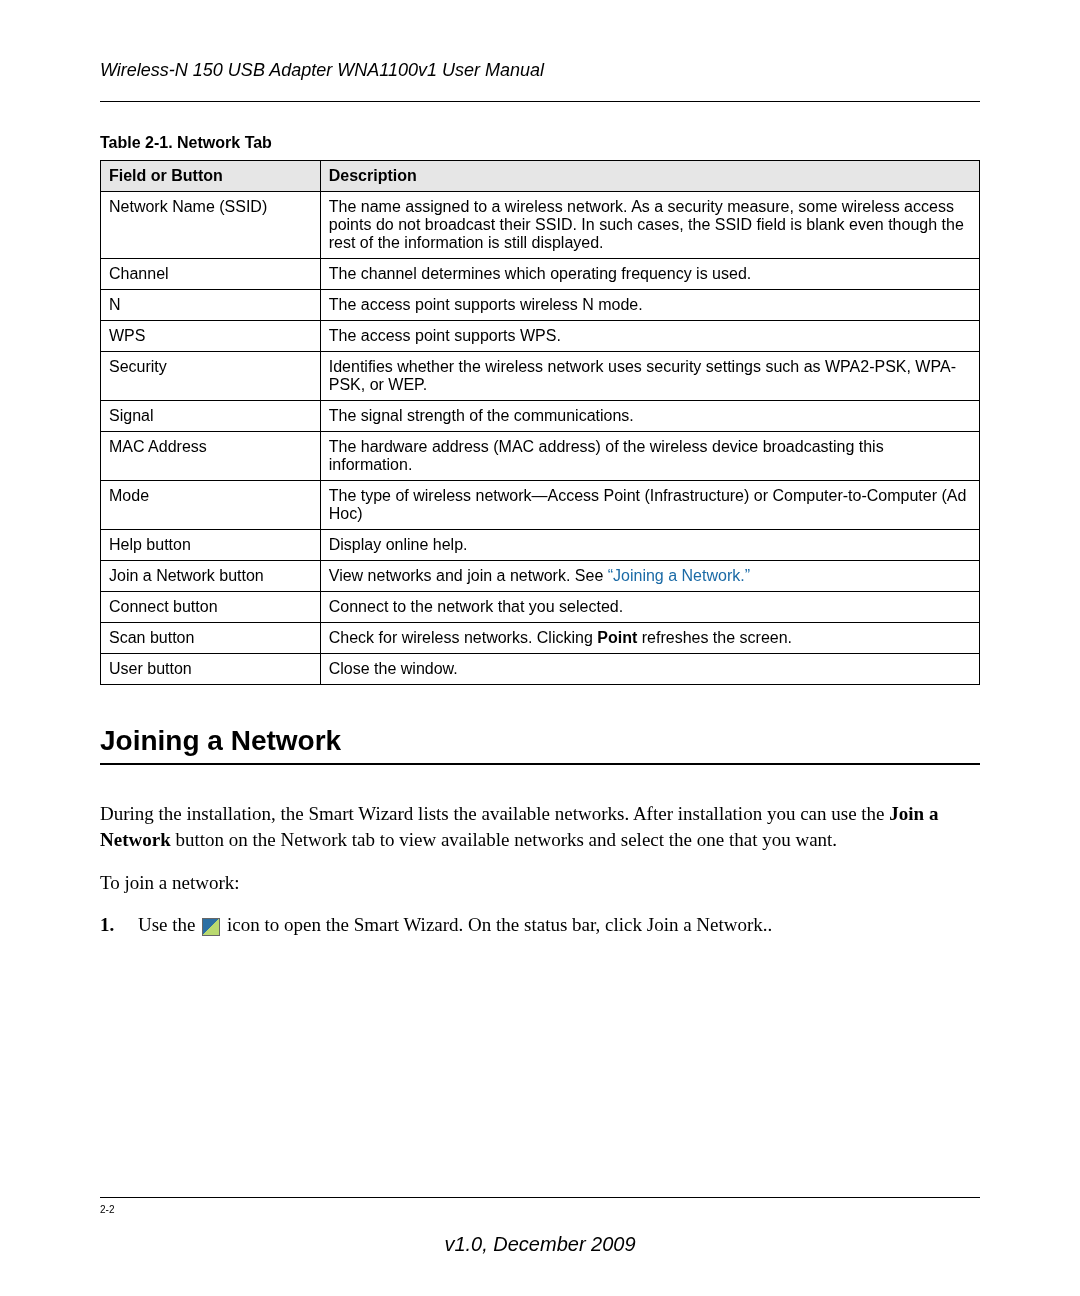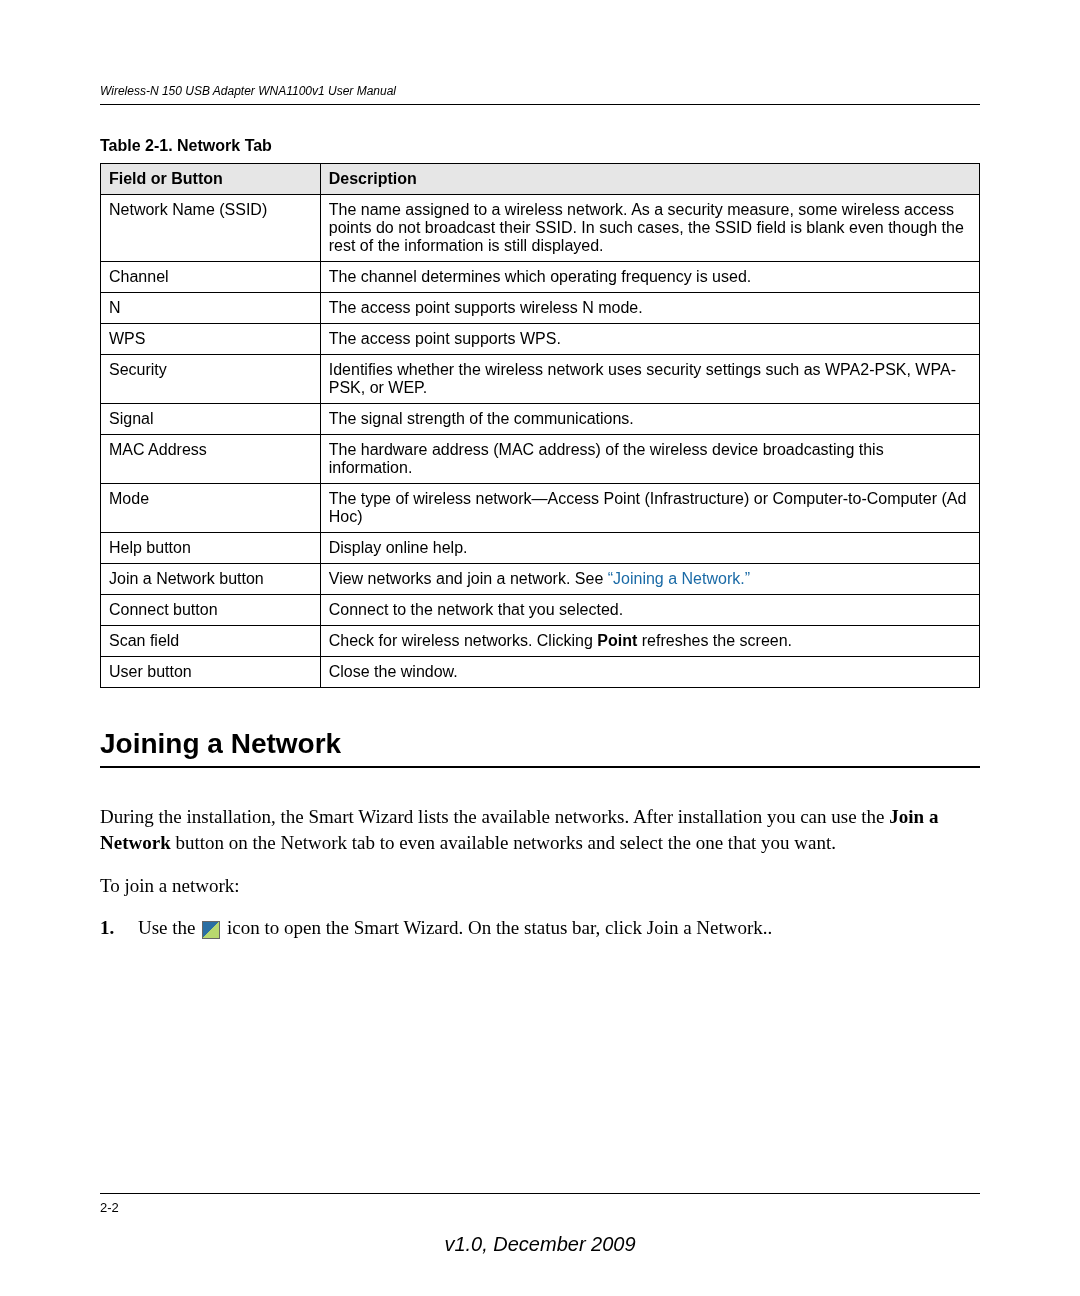--- a/index.html
+++ b/index.html
@@ -12,25 +12,24 @@
     color: #000;
   }
   .page {
     padding: 60px 100px 30px 100px;
     height: 100%;
     position: relative;
   }
   .header-title {
     font-family: Arial, Helvetica, sans-serif;
     font-style: italic;
-    font-size: 12px;
-    padding-bottom: 6px;
+    font-size: 18px;
+    padding-bottom: 20px;
     border-bottom: 1.5px solid #000;
     margin-bottom: 32px;
-    margin-top: 24px;
   }
   .table-caption {
     font-family: Arial, Helvetica, sans-serif;
     font-weight: bold;
     font-size: 16px;
     margin-bottom: 8px;
     margin-top: 16px;
   }
   table.network-tab {
     border-collapse: collapse;
@@ -97,21 +96,21 @@
     bottom: 40px;
   }
   .footer-rule {
     border-top: 1.5px solid #000;
     margin-bottom: 6px;
   }
   .footer-row {
     display: flex;
     justify-content: space-between;
     font-family: Arial, Helvetica, sans-serif;
-    font-size: 13px;
+    font-size: 10px;
   }
   .footer-version {
     text-align: center;
     font-family: Arial, Helvetica, sans-serif;
     font-style: italic;
     font-size: 20px;
     margin-top: 18px;
   }
 </style>
 </head>
@@ -171,36 +170,36 @@
         <td>Join a Network button</td>
         <td>
           <span>View networks and join a network. See </span><span class="link">“</span><span class="link">Joining a Network</span><span class="link">.”</span>
         </td>
       </tr>
       <tr>
         <td>Connect button</td>
         <td>Connect to the network that you selected.</td>
       </tr>
       <tr>
-        <td>Scan field</td>
+        <td>Scan button</td>
         <td>
           <span>Check for wireless networks. Clicking </span><b>Point</b><span> refreshes the screen.</span>
         </td>
       </tr>
       <tr>
         <td>User button</td>
         <td>Close the window.</td>
       </tr>
     </tbody>
   </table>
 
   <div class="section-heading">Joining a Network</div>
 
   <p class="body-text">
-    <span>During the installation, the Smart Wizard lists the available networks. After installation you can use the </span><span class="bold">Join a Network</span><span> button on the Network tab to even available networks and select the one that you want.</span>
+    <span>During the installation, the Smart Wizard lists the available networks. After installation you can use the </span><span class="bold">Join a Network</span><span> button on the Network tab to view available networks and select the one that you want.</span>
   </p>
 
   <p class="body-text">To join a network:</p>
 
   <ol class="numbered-list">
     <li>
       <span class="num">1.</span>
       <span>
         <span>Use the </span><span class="inline-icon"></span><span> icon to open the Smart Wizard. On the status bar, click </span><span class="bold">Join a Network</span><span>..</span>
       </span>

